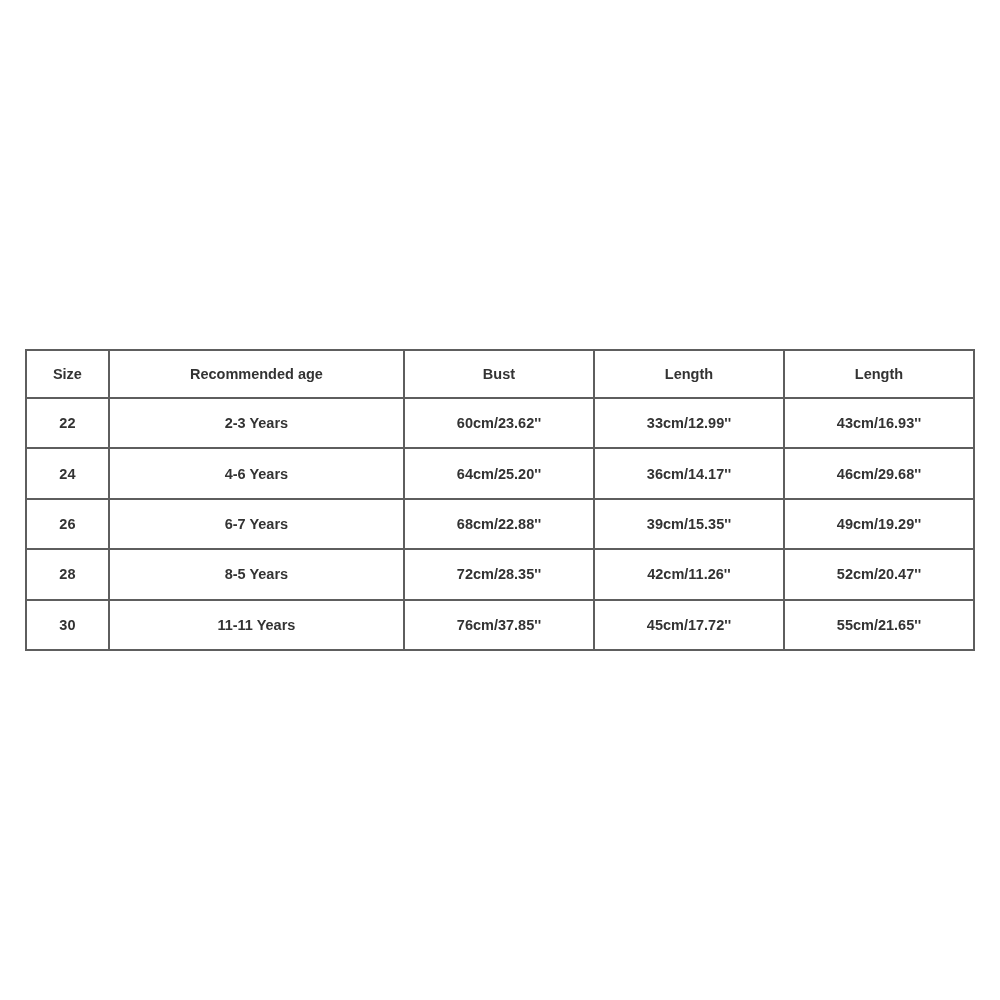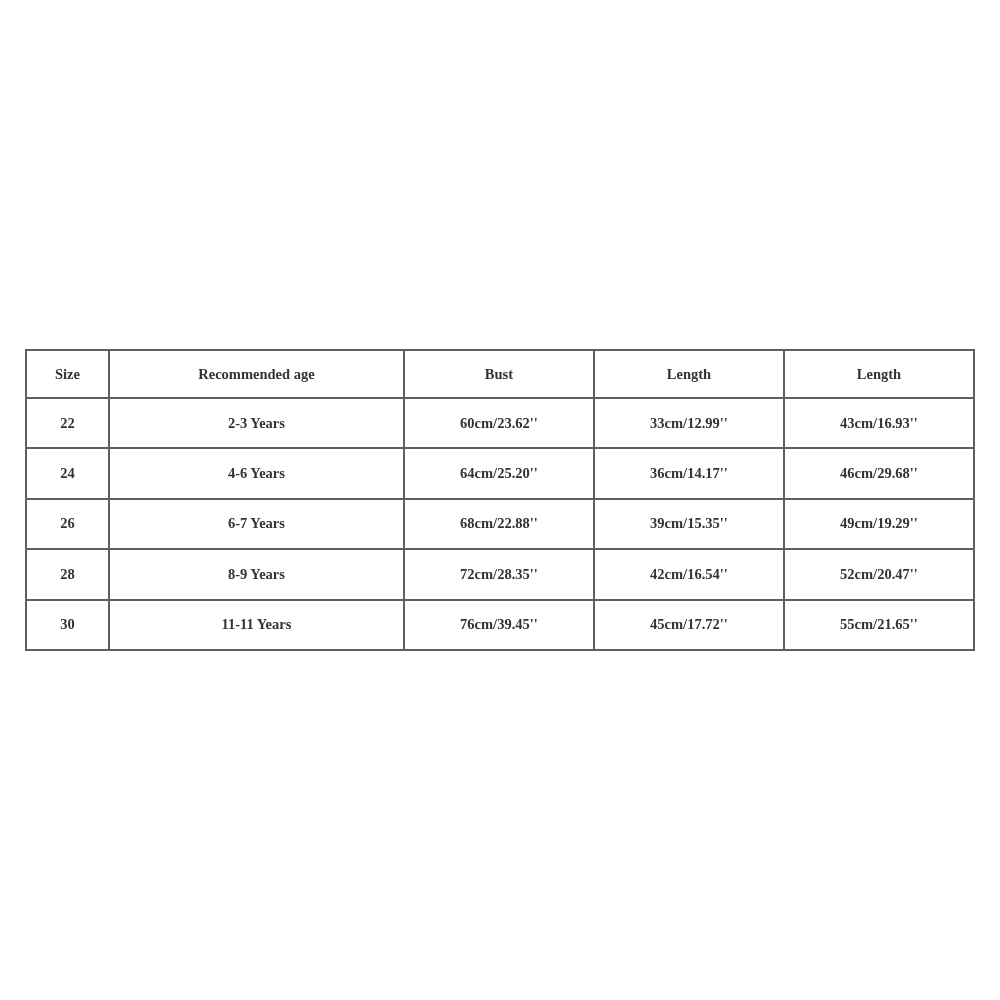--- a/index.html
+++ b/index.html
@@ -15,21 +15,20 @@
       font-size: 14.5px;
       color: #333333;
     }
     .size-table th, .size-table td {
       border: 2px solid #5e5e5e;
       text-align: center;
       vertical-align: middle;
       height: 46px;
       padding: 0;
       font-weight: bold;
-      font-family: Liberation Serif, serif;
     }
     .c0 { width: 82px; }
     .c1 { width: 292px; }
     .c2 { width: 188px; }
     .c3 { width: 188px; }
     .c4 { width: 188px; }
   </style>
 </head>
 <body>
 
@@ -67,26 +66,26 @@
     </tr>
     <tr>
       <td>26</td>
       <td>6-7 Years</td>
       <td>68cm/22.88''</td>
       <td>39cm/15.35''</td>
       <td>49cm/19.29''</td>
     </tr>
     <tr>
       <td>28</td>
-      <td>8-9 Years</td>
+      <td>8-5 Years</td>
       <td>72cm/28.35''</td>
-      <td>42cm/16.54''</td>
+      <td>42cm/11.26''</td>
       <td>52cm/20.47''</td>
     </tr>
     <tr>
       <td>30</td>
       <td>11-11 Years</td>
-      <td>76cm/39.45''</td>
+      <td>76cm/37.85''</td>
       <td>45cm/17.72''</td>
       <td>55cm/21.65''</td>
     </tr>
   </tbody>
 </table>
 
 </body></html>

